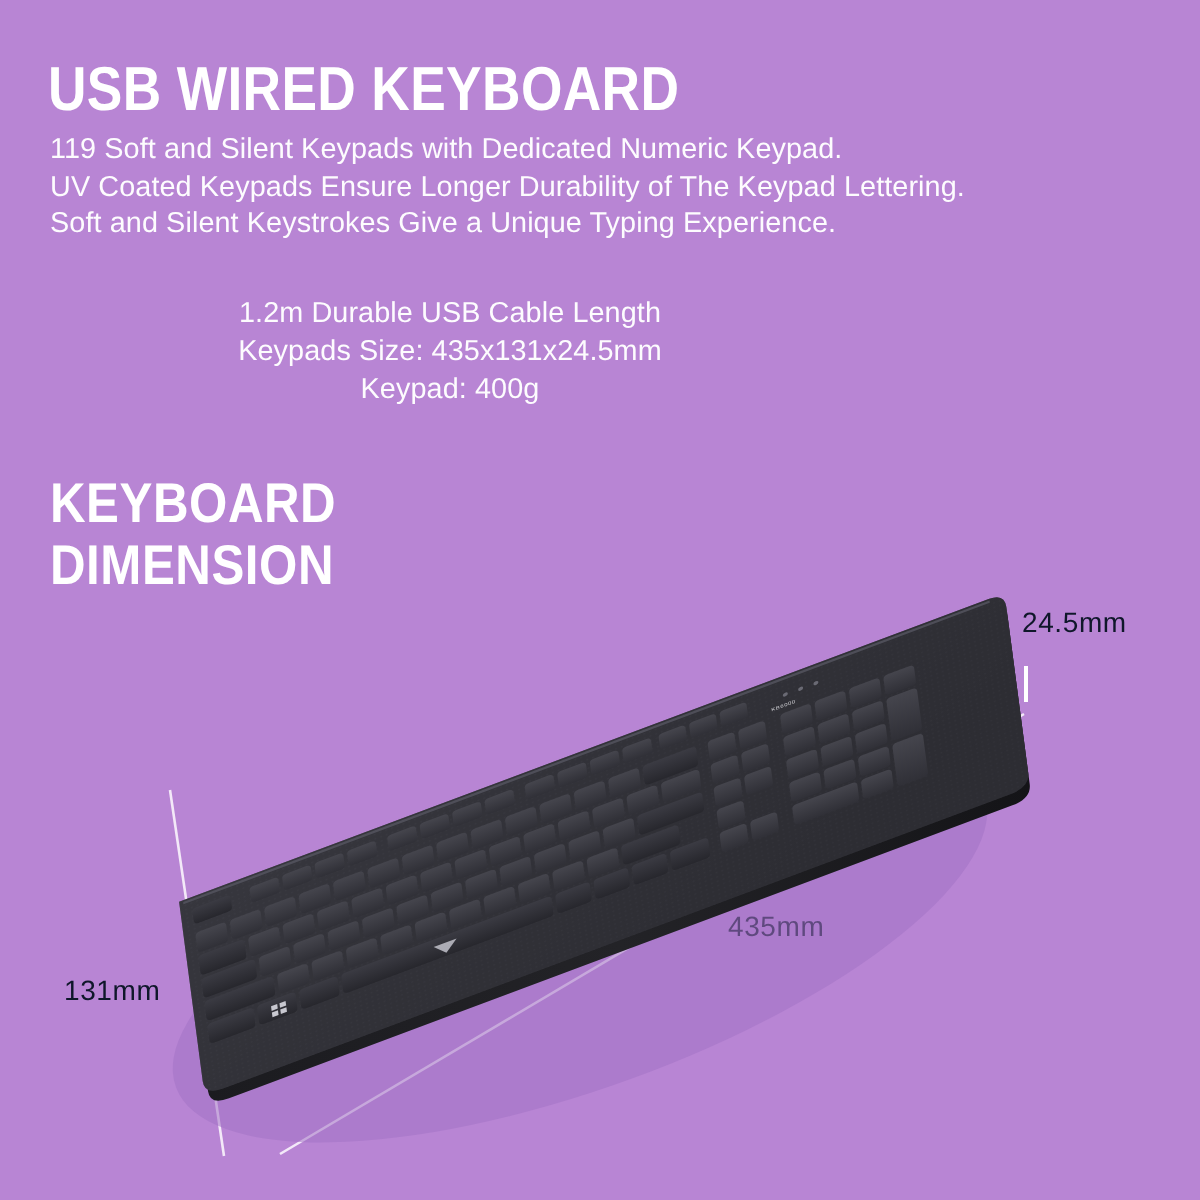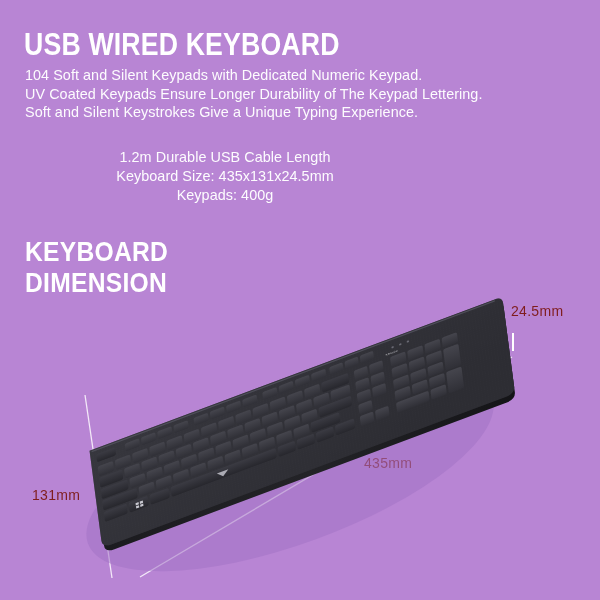--- a/index.html
+++ b/index.html
@@ -76,21 +76,21 @@
     font-weight: bold;
     color: #ffffff;
     transform: scaleX(0.88);
     transform-origin: left top;
     letter-spacing: 0.3px;
   }
 
   
   .dim-label {
     position: absolute;
-    color: #7f1d1d;
+    color: #0f172a;
     font-size: 14px;
     letter-spacing: 0.3px;
     white-space: nowrap;
     text-align: center;
   }
   #dim-thickness { left: 511px; top: 303px; }
   #dim-width     { left: 364px; top: 455px; }
   #dim-height    { left: 32px;  top: 487px; }
 
   
@@ -112,29 +112,29 @@
   }
 </style>
 </head>
 <body>
 
 <div id="poster">
 
   <div class="headline">USB WIRED KEYBOARD</div>
 
   <div class="feature-list">
-    <div class="feature-line">104 Soft and Silent Keypads with Dedicated Numeric Keypad.</div>
+    <div class="feature-line">119 Soft and Silent Keypads with Dedicated Numeric Keypad.</div>
     <div class="feature-line">UV Coated Keypads Ensure Longer Durability of The Keypad Lettering.</div>
     <div class="feature-line">Soft and Silent Keystrokes Give a Unique Typing Experience.</div>
   </div>
 
   <div class="spec-list">
     <div class="spec-line">1.2m Durable USB Cable Length</div>
-    <div class="spec-line">Keyboard Size: 435x131x24.5mm</div>
-    <div class="spec-line">Keypads: 400g</div>
+    <div class="spec-line">Keypads Size: 435x131x24.5mm</div>
+    <div class="spec-line">Keypad: 400g</div>
   </div>
 
   <div class="section-title">
     <div>KEYBOARD</div>
     <div>DIMENSION</div>
   </div>
 
   <div class="dim-label" id="dim-thickness">24.5mm</div>
   <div class="dim-label" id="dim-width">435mm</div>
   <div class="dim-label" id="dim-height">131mm</div>

